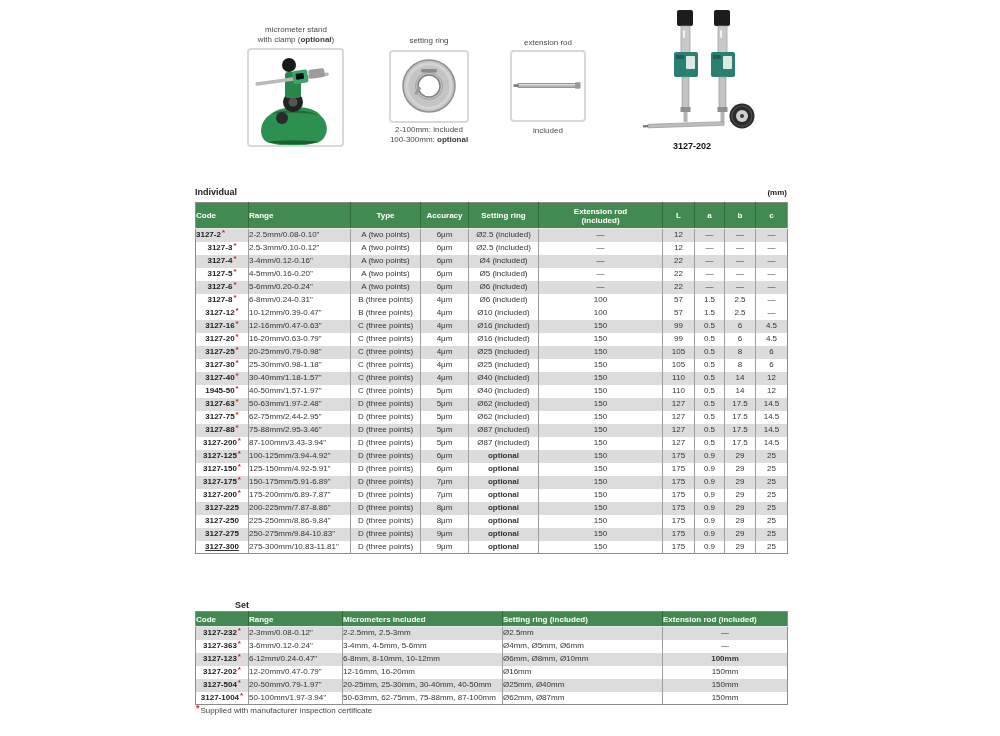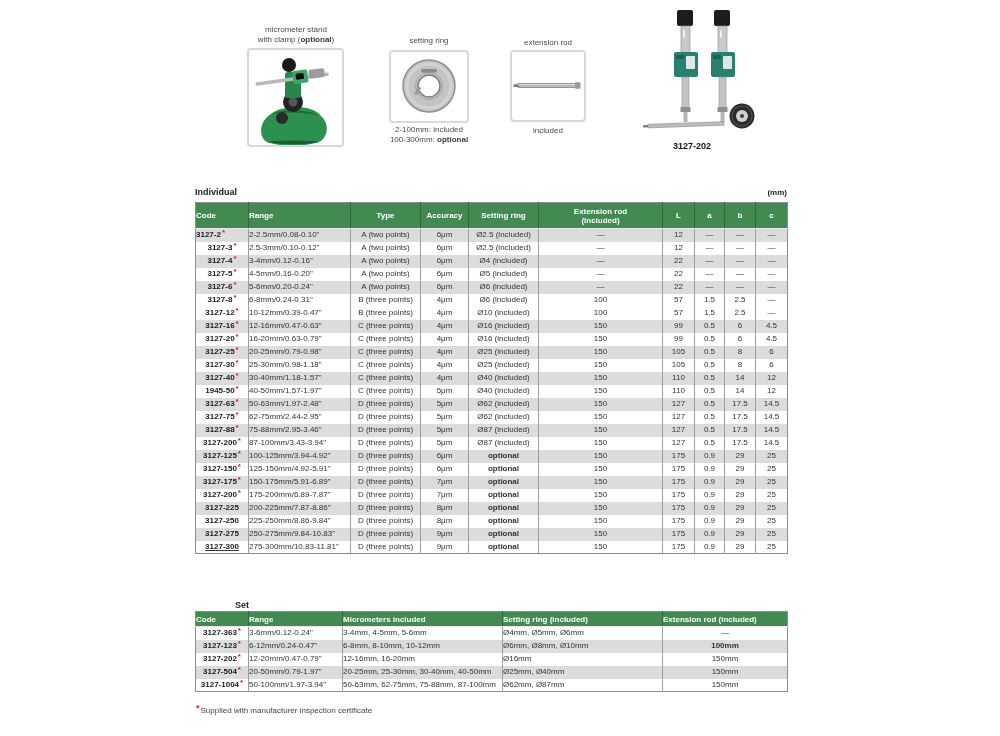--- a/index.html
+++ b/index.html
@@ -485,20 +485,27 @@
       <thead>
         <tr>
           <th class="padl" style="text-align: left;">Code</th>
           <th class="padl" style="text-align: left;">Range</th>
           <th class="padl" style="text-align: left;">Micrometers included</th>
           <th class="padl" style="text-align: left;">Setting ring (included)</th>
           <th class="padl" style="text-align: left;">Extension rod (included)</th>
         </tr>
       </thead>
       <tbody>
+        <tr class="g">
+          <td style="text-align: center;"><span class="code">3127-232</span><span class="star">*</span></td>
+          <td class="padl" style="text-align: left;">2-3mm/0.08-0.12"</td>
+          <td class="padl" style="text-align: left;">2-2.5mm, 2.5-3mm</td>
+          <td class="padl" style="text-align: left;">Ø2.5mm</td>
+          <td style="text-align: center;">—</td>
+        </tr>
         <tr class="w">
           <td style="text-align: center;"><span class="code">3127-363</span><span class="star">*</span></td>
           <td class="padl" style="text-align: left;">3-6mm/0.12-0.24"</td>
           <td class="padl" style="text-align: left;">3-4mm, 4-5mm, 5-6mm</td>
           <td class="padl" style="text-align: left;">Ø4mm, Ø5mm, Ø6mm</td>
           <td style="text-align: center;">—</td>
         </tr>
         <tr class="g">
           <td style="text-align: center;"><span class="code">3127-123</span><span class="star">*</span></td>
           <td class="padl" style="text-align: left;">6-12mm/0.24-0.47"</td>

